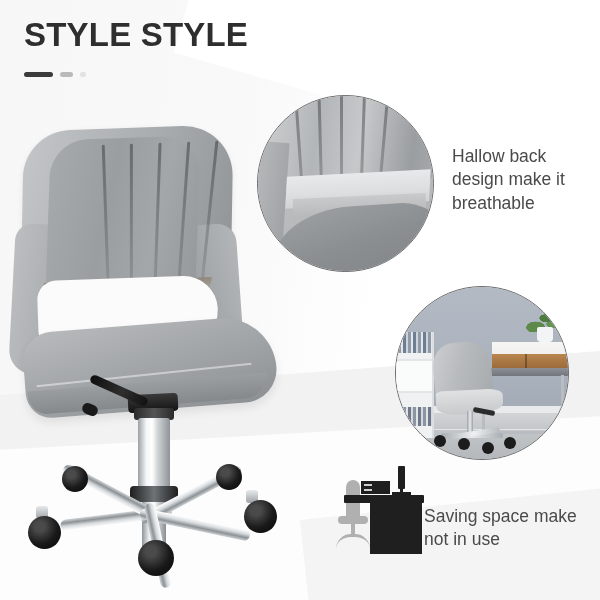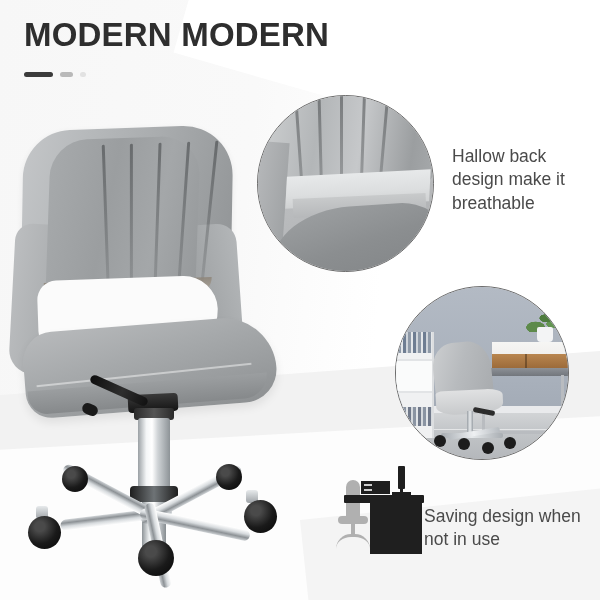--- a/index.html
+++ b/index.html
@@ -296,21 +296,21 @@
 <body>
 
 <div class="canvas">
 
   <div class="bg-top"></div>
   <div class="bg-topright"></div>
   <div class="bg-floor"></div>
   <div class="bg-floor2"></div>
   <div class="bg-rightwedge"></div>
 
-  <div class="title">MODERN MODERN</div>
+  <div class="title">STYLE STYLE</div>
   <div class="dashes">
     <span class="dash-a"></span>
     <span class="dash-b"></span>
     <span class="dash-c"></span>
   </div>
 
   <div class="chair">
     <div class="cb-outer"></div>
     <div class="cb-sidel"></div>
     <div class="cb-sider"></div>
@@ -400,15 +400,15 @@
     <div class="p-chairseat"></div>
     <div class="p-chairpost"></div>
     <div class="p-chairbase"></div>
     <div class="p-monitor"></div>
     <div class="p-monstand"></div>
     <div class="p-monbase"></div>
     <div class="p-unit"></div>
     <div class="p-desktop"></div>
     <div class="p-deskbody"></div>
   </div>
-  <div class="cap cap-saving">Saving design when not in use</div>
+  <div class="cap cap-saving">Saving space make not in use</div>
 
 </div>
 
 </body></html>

